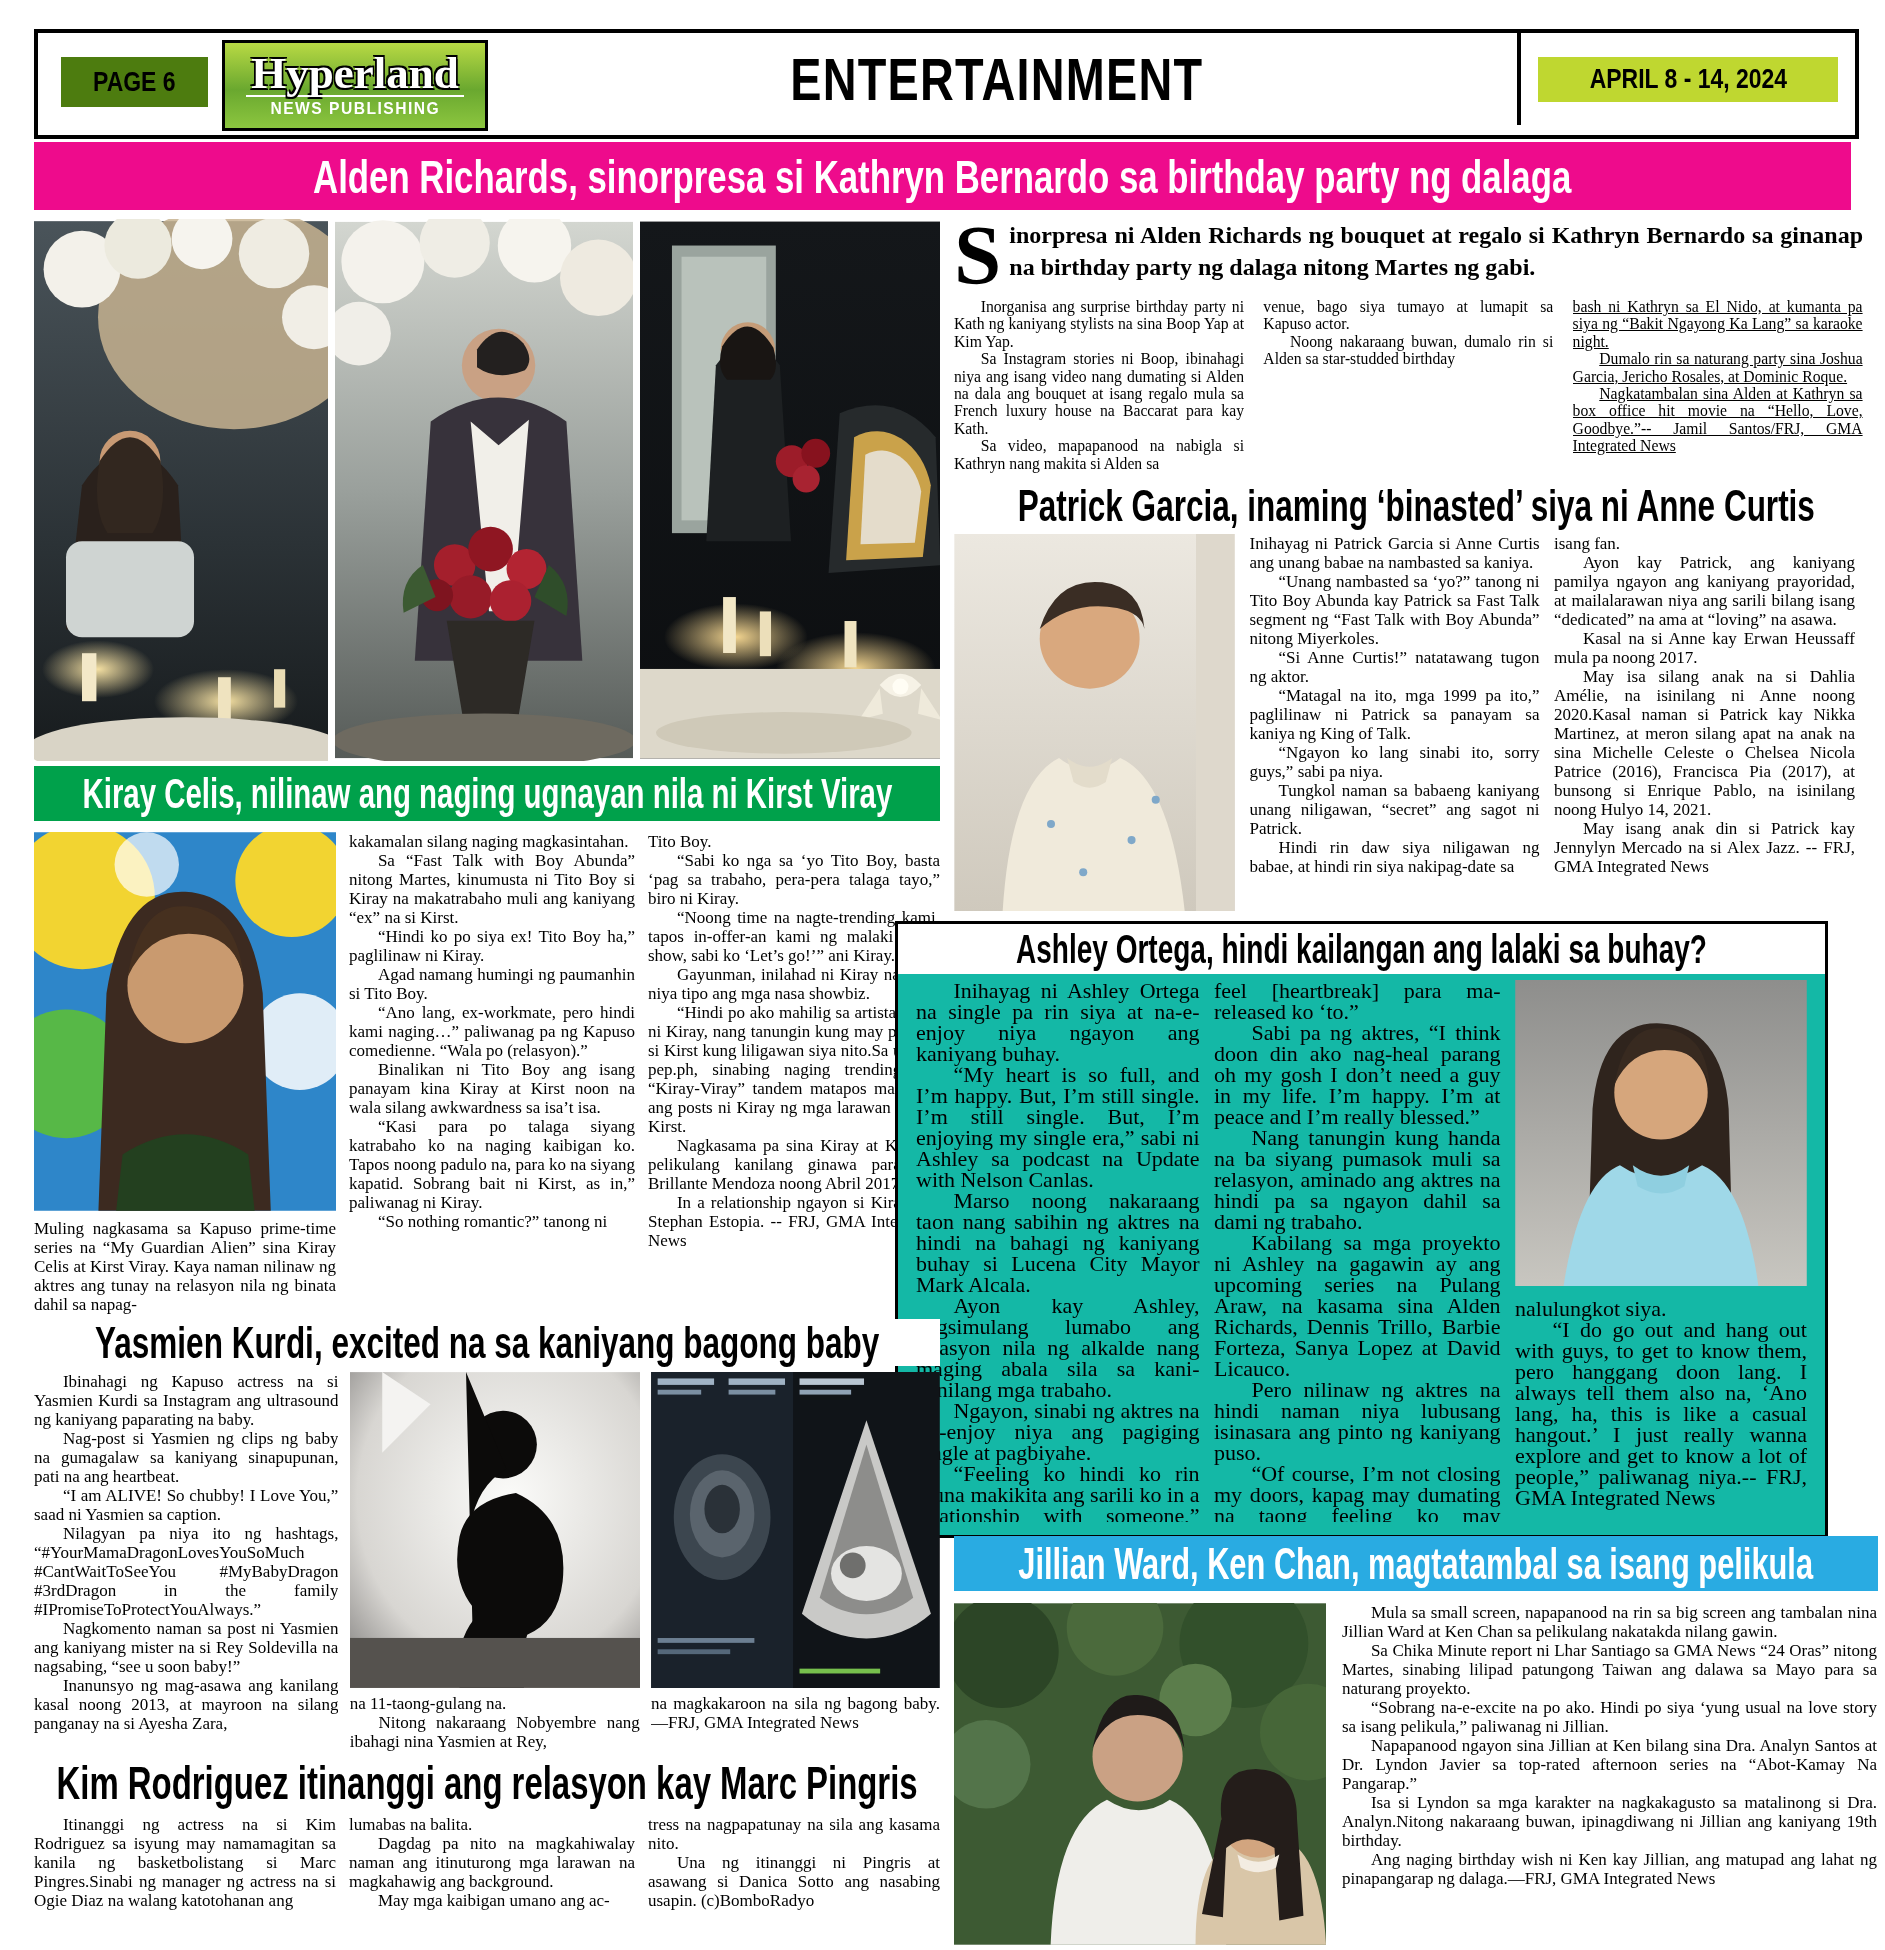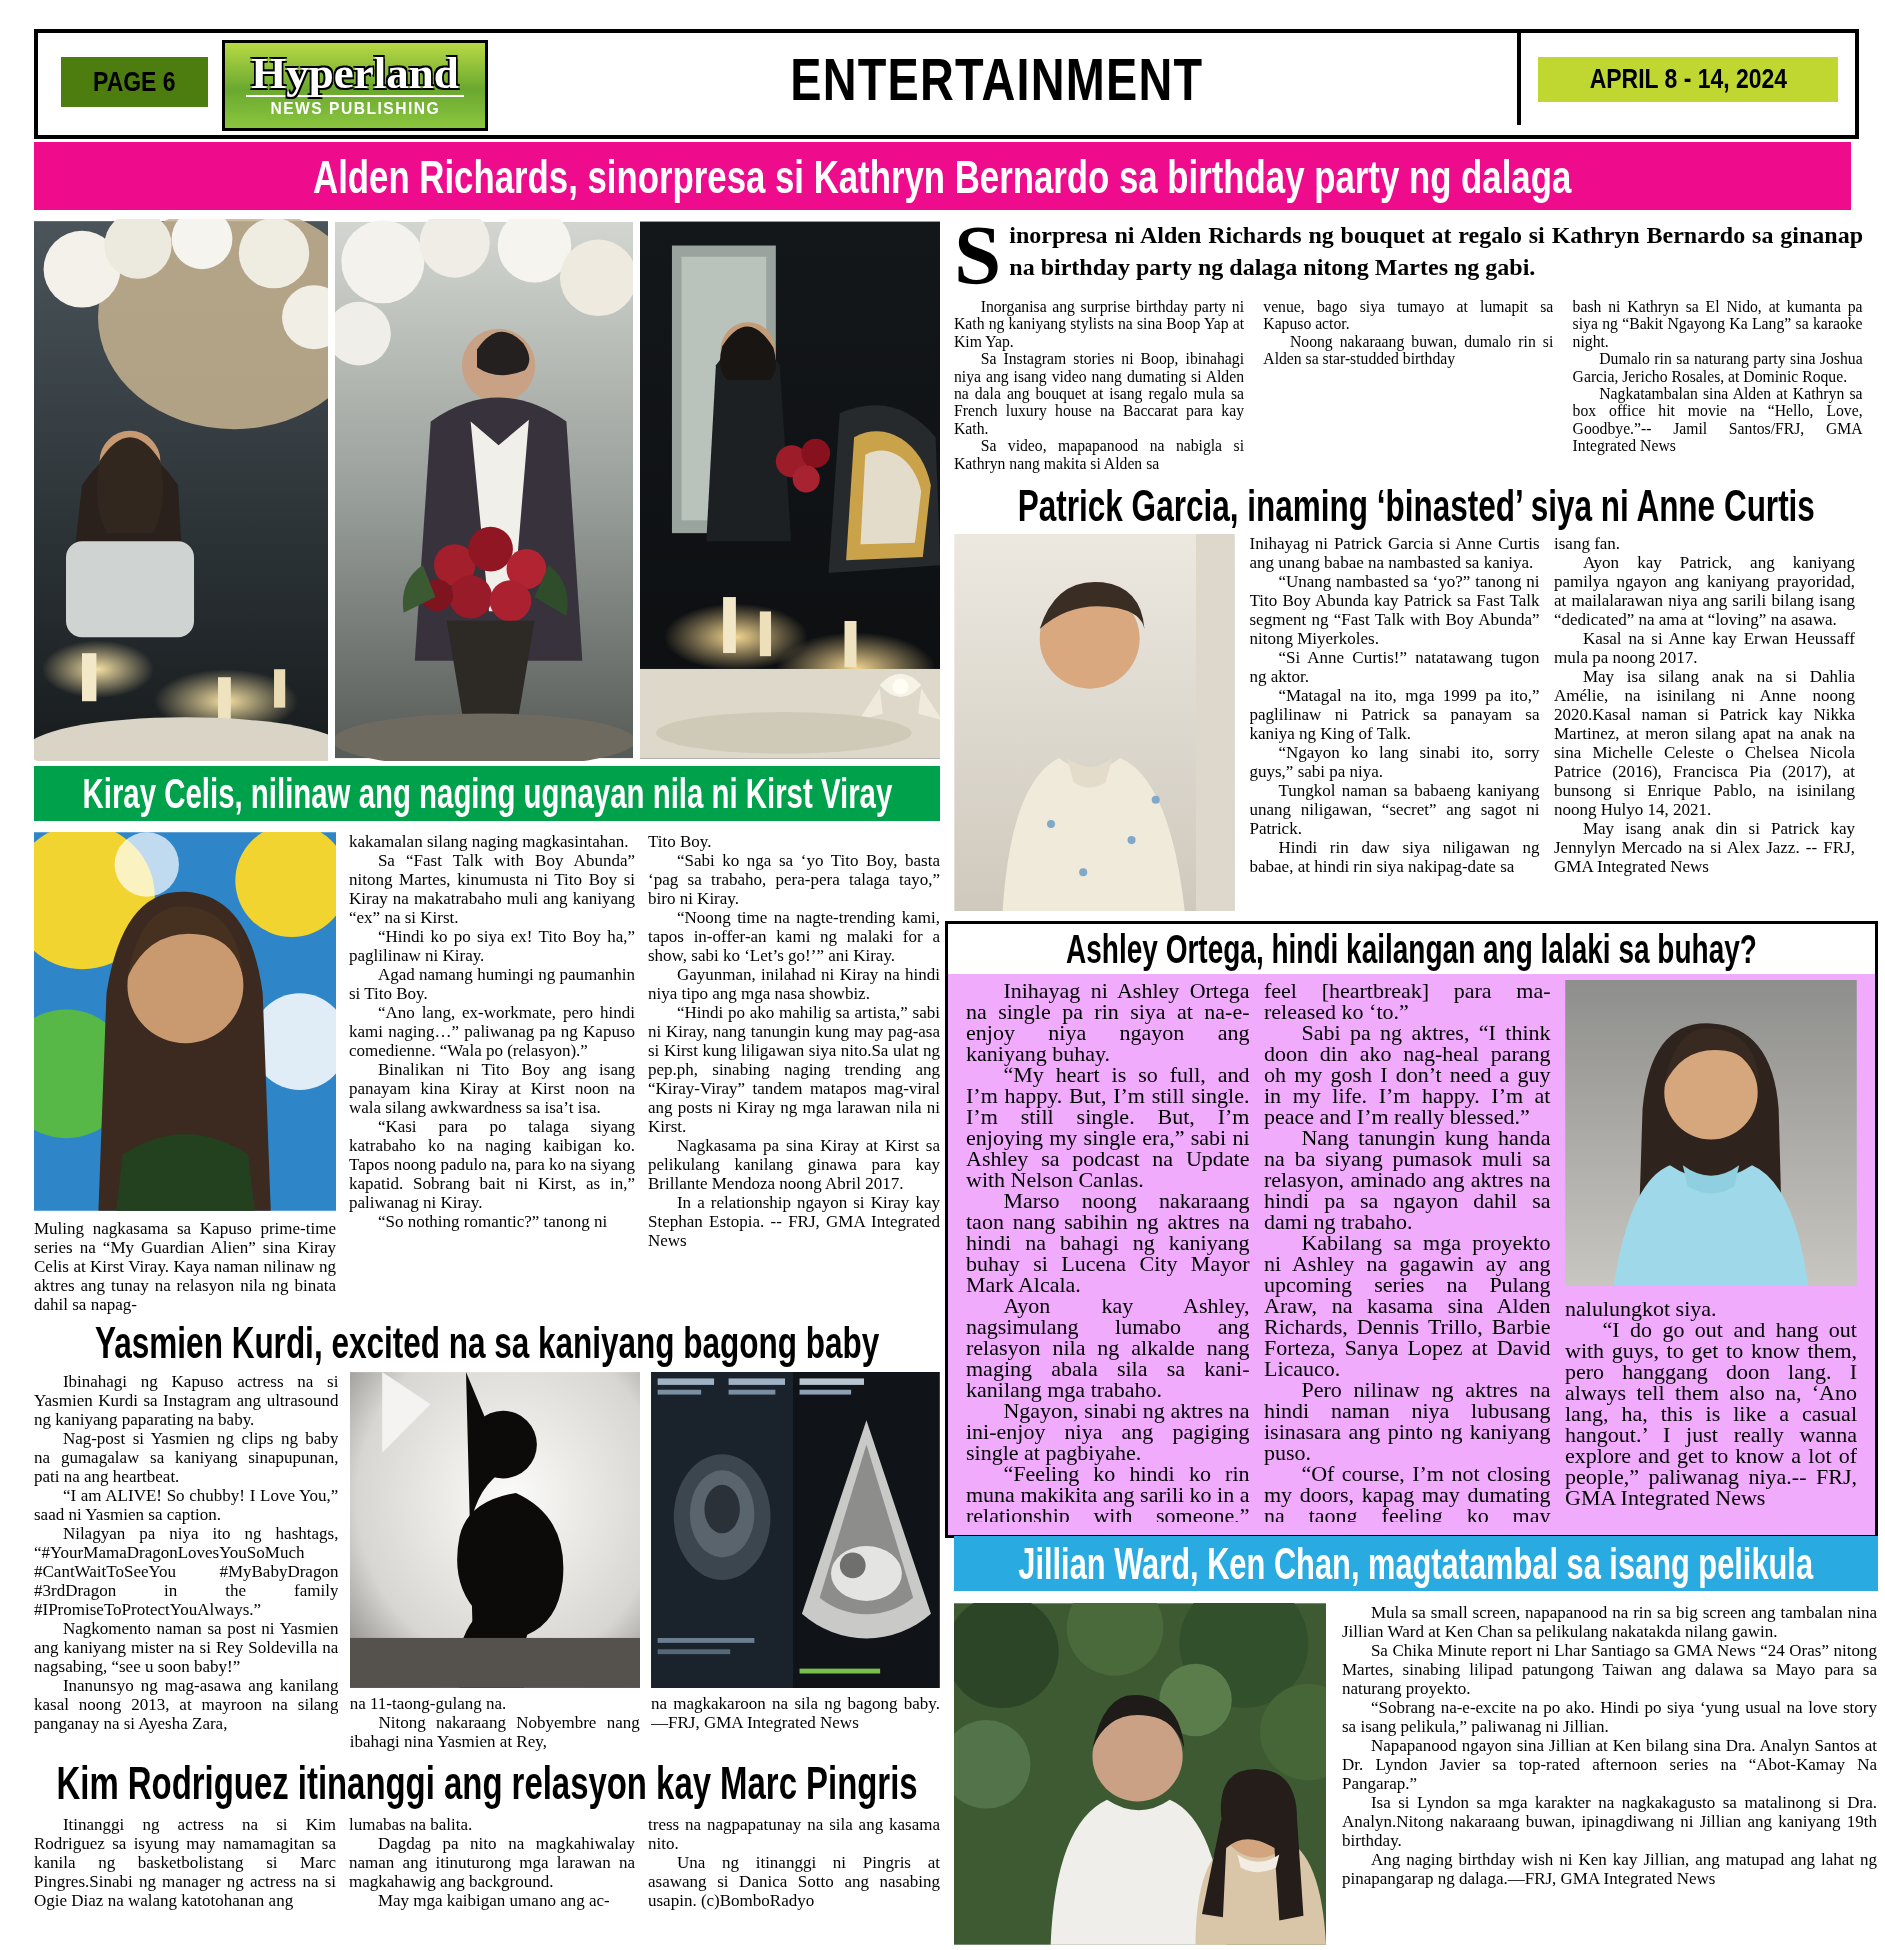--- a/index.html
+++ b/index.html
@@ -58,21 +58,21 @@
   .small .coltext,.coltext.small{font-size:15.7px;line-height:17.4px;}
   .ashley-body{font-size:22px;line-height:21px;}
 
   .lead{left:954px;top:219px;width:909px;height:76px;overflow:hidden;
         font-weight:bold;font-size:24px;line-height:32px;text-align:justify;}
   .dropcap{float:left;font-weight:bold;font-size:85px;line-height:68px;margin:1.6px 8px 0 0;}
 
   .flexrow{display:flex;}
   .photo{display:block;}
 
-  .ashley-box{left:945px;top:921px;width:927px;height:611px;border:3.2px solid #000;background:#f0abfc;}
+  .ashley-box{left:895px;top:921px;width:927px;height:611px;border:3.2px solid #000;background:#14b8a6;}
 </style>
 </head>
 <body>
 
 <div class="page">
 
   <div class="abs header-box">
     <div class="page-badge">
       <span class="badge-text">PAGE 6</span>
     </div>
@@ -202,21 +202,21 @@
   <div class="abs flexrow" style="left:954px;top:298px;width:909px;height:181px;gap:19.3px;">
     <div class="coltext small" style="width:290px;">
         <p>Inorganisa ang surprise birthday party ni Kath ng kaniyang stylists na sina Boop Yap at Kim Yap.</p>
         <p>Sa Instagram stories ni Boop, ibinahagi niya ang isang video nang dumating si Alden na dala ang bouquet at isang regalo mula sa French luxury house na Baccarat para kay Kath.</p>
         <p>Sa video, mapapanood na nabigla si Kathryn nang makita si Alden sa</p>
       </div>
     <div class="coltext small" style="width:290px;">
         <p class="cont">venue, bago siya tumayo at lumapit sa Kapuso actor.</p>
         <p>Noong nakaraang buwan, dumalo rin si Alden sa star-studded birthday</p>
       </div>
-    <div class="coltext small" style="width:290px;">
+    <div class="coltext small" style="width:290px;text-decoration:underline;">
         <p class="cont">bash ni Kathryn sa El Nido, at kumanta pa siya ng “Bakit Ngayong Ka Lang” sa karaoke night.</p>
         <p>Dumalo rin sa naturang party sina Joshua Garcia, Jericho Rosales, at Dominic Roque.</p>
         <p>Nagkatambalan sina Alden at Kathryn sa box office hit movie na “Hello, Love, Goodbye.”-- Jamil Santos/FRJ, GMA Integrated News</p>
       </div>
   </div>
 
   <div class="abs hl-black hl-patrick">
     <span class="cond">Patrick Garcia, inaming ‘binasted’ siya ni Anne Curtis</span>
   </div>
 

